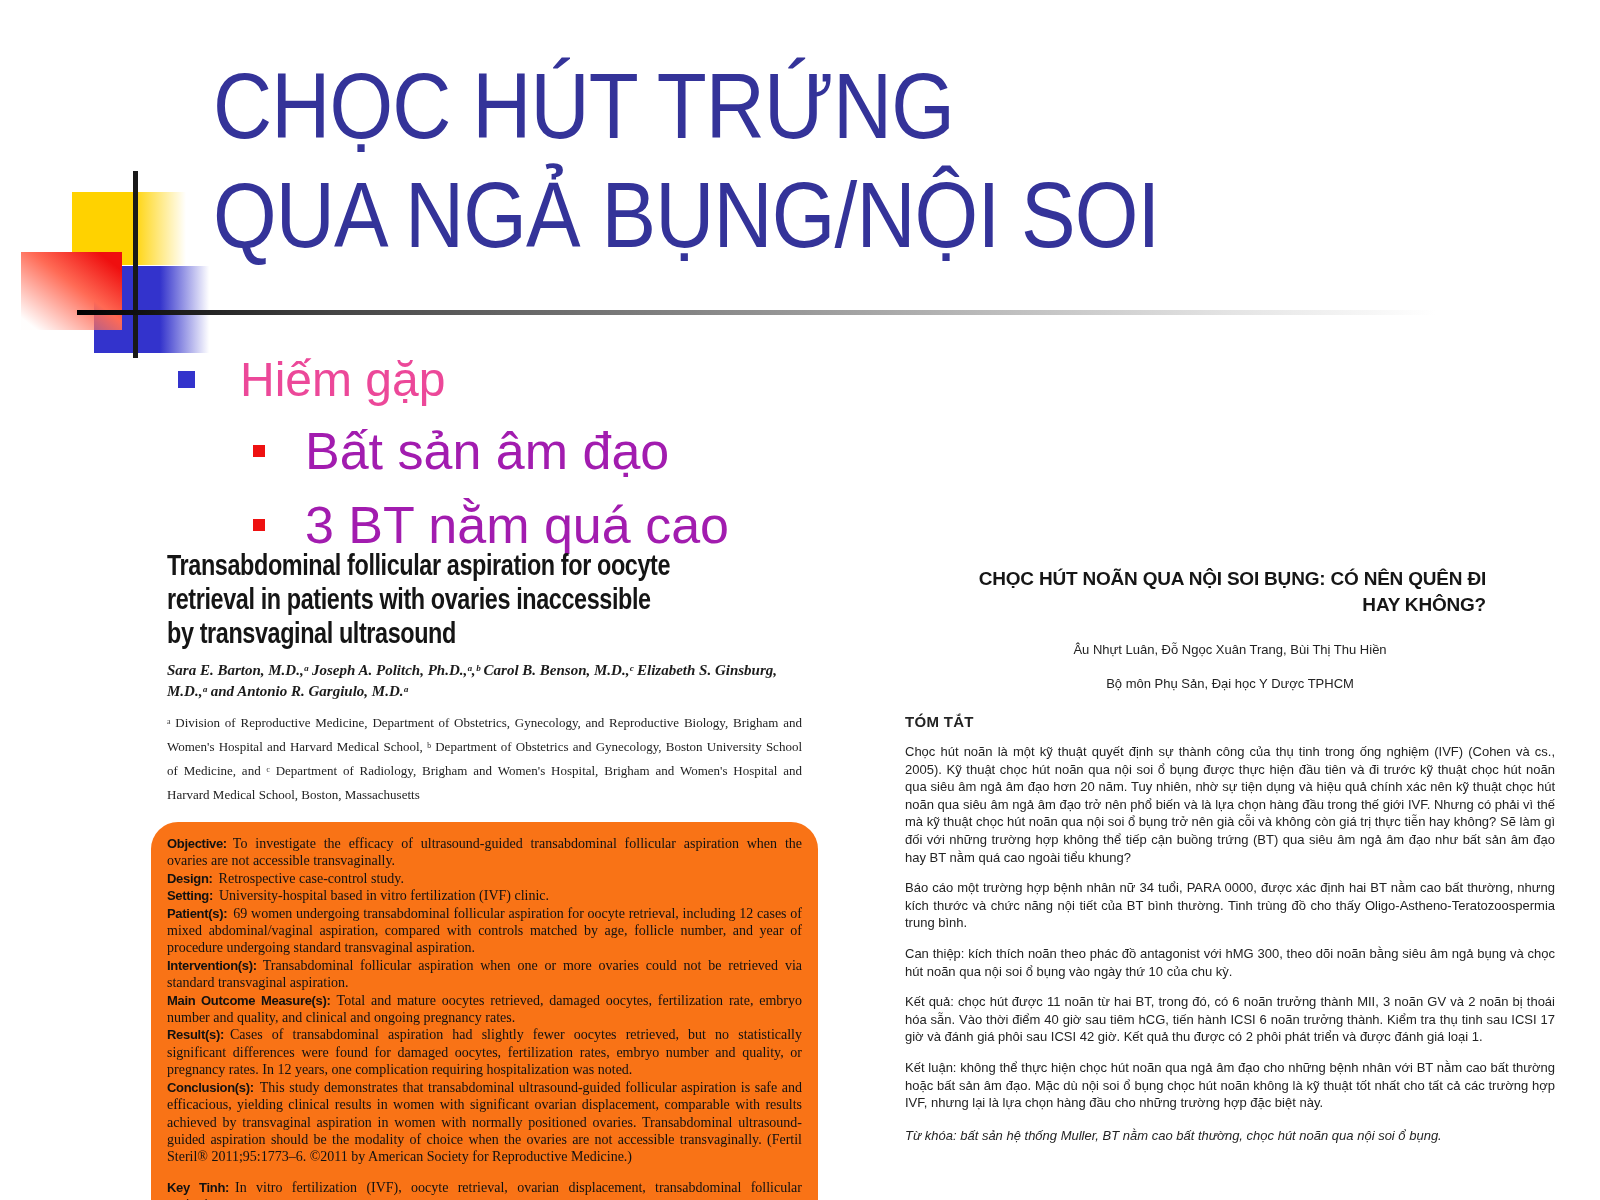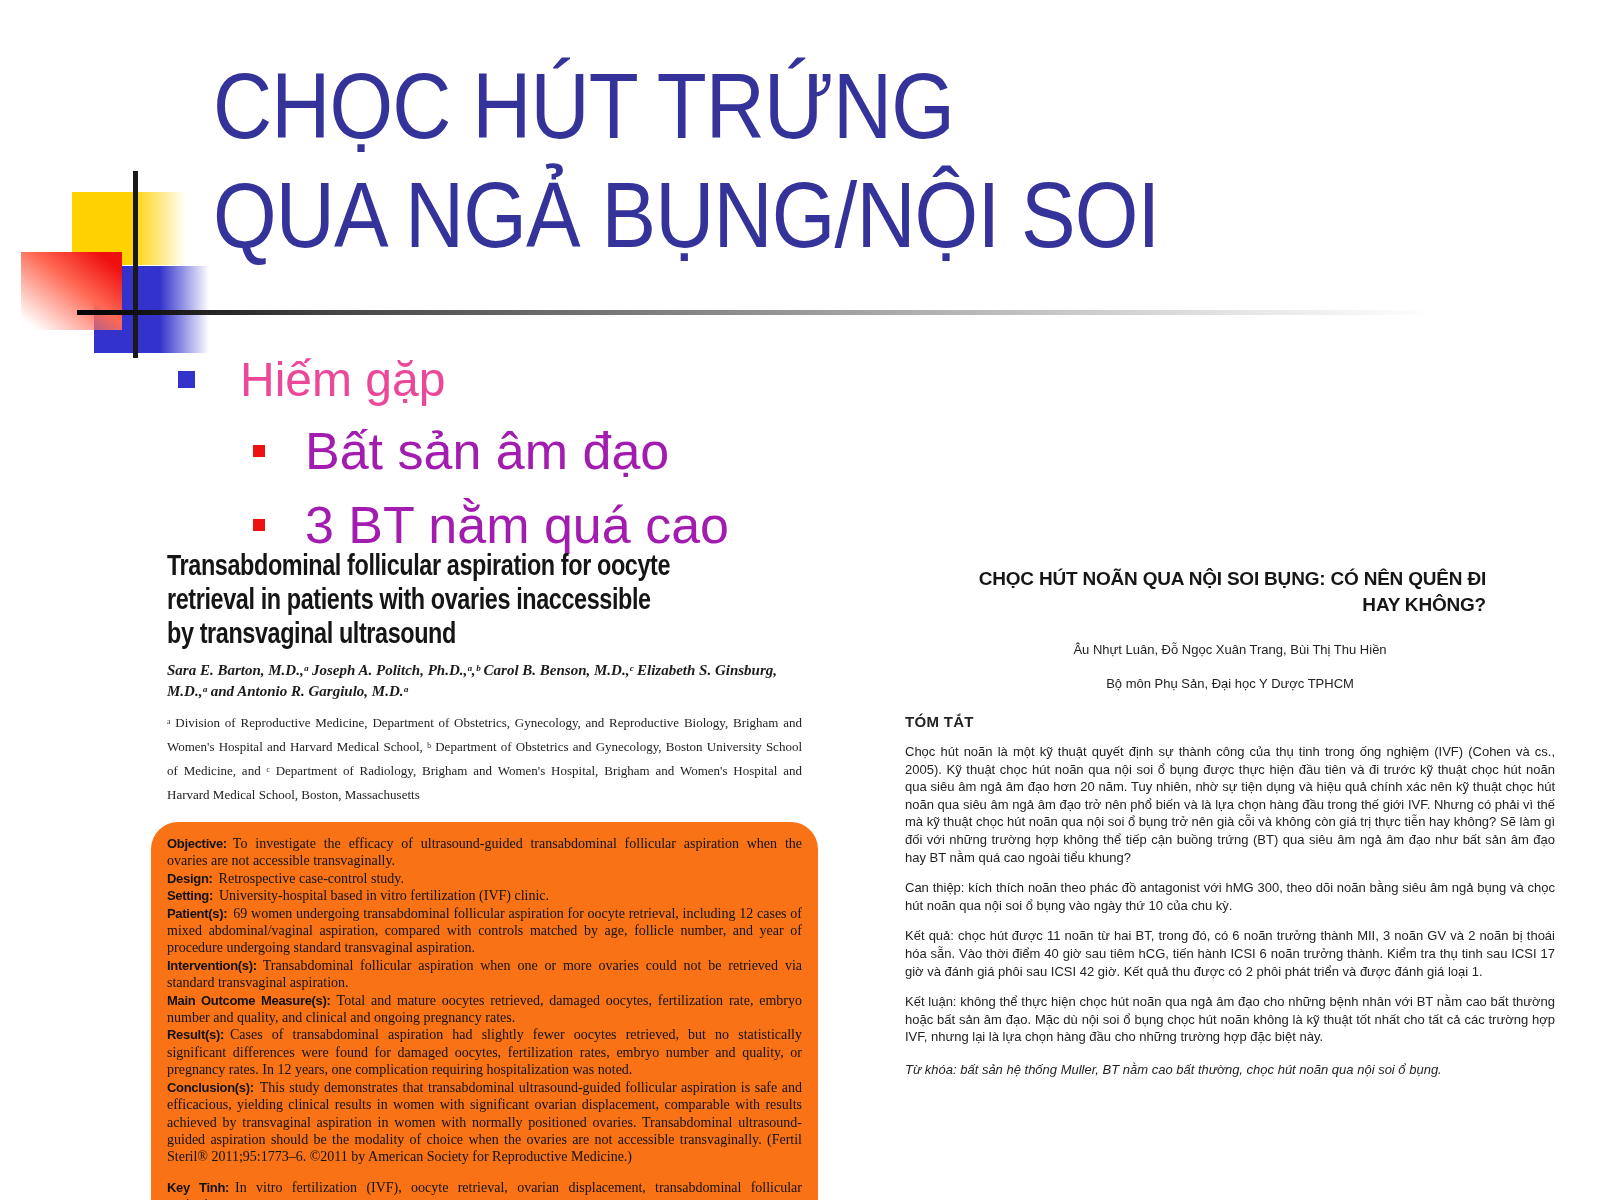--- a/index.html
+++ b/index.html
@@ -118,19 +118,20 @@
       <p class="abs-entry abs-keywords"><span class="abs-label">Key Tinh:</span><span>In vitro fertilization (IVF), oocyte retrieval, ovarian displacement, transabdominal follicular aspiration</span></p>
     </div>
   </div>
 
   <div class="abs paper-vn">
     <div class="pv-title">CHỌC HÚT NOÃN QUA NỘI SOI BỤNG: CÓ NÊN QUÊN ĐI HAY KHÔNG?</div>
     <div class="pv-authors">Âu Nhựt Luân, Đỗ Ngọc Xuân Trang, Bùi Thị Thu Hiền</div>
     <div class="pv-affil">Bộ môn Phụ Sản, Đại học Y Dược TPHCM</div>
     <div class="pv-heading">TÓM TẮT</div>
     <p class="pv-para">Chọc hút noãn là một kỹ thuật quyết định sự thành công của thụ tinh trong ống nghiệm (IVF) (Cohen và cs., 2005). Kỹ thuật chọc hút noãn qua nội soi ổ bụng được thực hiện đầu tiên và đi trước kỹ thuật chọc hút noãn qua siêu âm ngả âm đạo hơn 20 năm. Tuy nhiên, nhờ sự tiện dụng và hiệu quả chính xác nên kỹ thuật chọc hút noãn qua siêu âm ngả âm đạo trở nên phổ biến và là lựa chọn hàng đầu trong thế giới IVF. Nhưng có phải vì thế mà kỹ thuật chọc hút noãn qua nội soi ổ bụng trở nên già cỗi và không còn giá trị thực tiễn hay không? Sẽ làm gì đối với những trường hợp không thể tiếp cận buồng trứng (BT) qua siêu âm ngả âm đạo như bất sản âm đạo hay BT nằm quá cao ngoài tiểu khung?</p>
+    <p class="pv-para">Báo cáo một trường hợp bệnh nhân nữ 34 tuổi, PARA 0000, được xác định hai BT nằm cao bất thường, nhưng kích thước và chức năng nội tiết của BT bình thường. Tinh trùng đồ cho thấy Oligo-Astheno-Teratozoospermia trung bình.</p>
     <p class="pv-para">Can thiệp: kích thích noãn theo phác đồ antagonist với hMG 300, theo dõi noãn bằng siêu âm ngả bụng và chọc hút noãn qua nội soi ổ bụng vào ngày thứ 10 của chu kỳ.</p>
     <p class="pv-para">Kết quả: chọc hút được 11 noãn từ hai BT, trong đó, có 6 noãn trưởng thành MII, 3 noãn GV và 2 noãn bị thoái hóa sẵn. Vào thời điểm 40 giờ sau tiêm hCG, tiến hành ICSI 6 noãn trưởng thành. Kiểm tra thụ tinh sau ICSI 17 giờ và đánh giá phôi sau ICSI 42 giờ. Kết quả thu được có 2 phôi phát triển và được đánh giá loại 1.</p>
     <p class="pv-para">Kết luận: không thể thực hiện chọc hút noãn qua ngả âm đạo cho những bệnh nhân với BT nằm cao bất thường hoặc bất sản âm đạo. Mặc dù nội soi ổ bụng chọc hút noãn không là kỹ thuật tốt nhất cho tất cả các trường hợp IVF, nhưng lại là lựa chọn hàng đầu cho những trường hợp đặc biệt này.</p>
     <p class="pv-keywords">Từ khóa: bất sản hệ thống Muller, BT nằm cao bất thường, chọc hút noãn qua nội soi ổ bụng.</p>
   </div>
 
 </div>
 
 </body></html>

